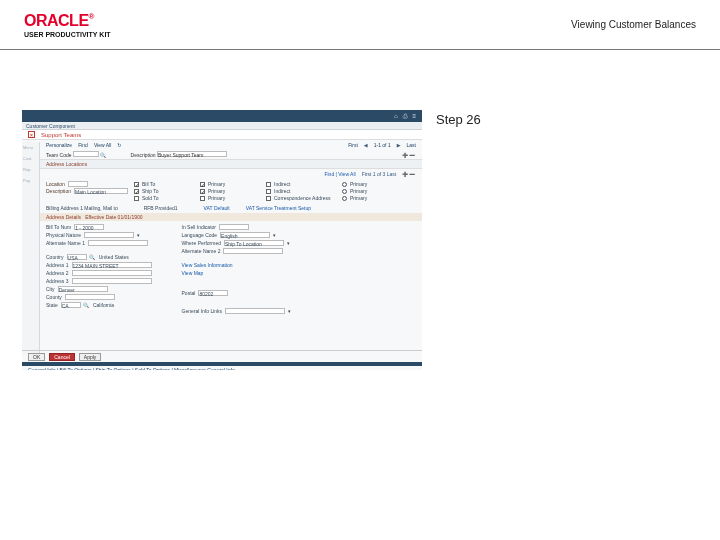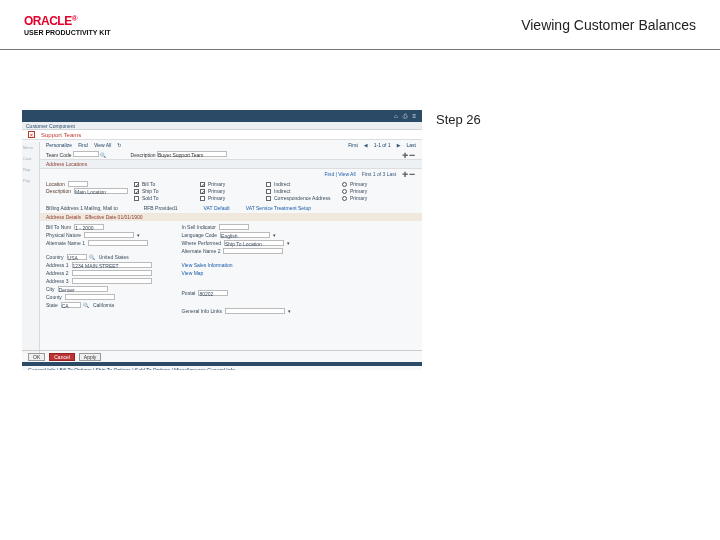--- a/index.html
+++ b/index.html
@@ -24,26 +24,26 @@
     flex-direction: column;
     align-items: flex-start;
     gap: 1px;
     font-size: 7px;
     font-weight: bold;
     color: #111;
   }
   .logo-oracle {
     color: #e4002b;
     font-weight: bold;
-    font-size: 12px;
+    font-size: 16px;
     letter-spacing: -0.5px;
   }
   .logo-tm { font-size: 8px; vertical-align: top; color:#e4002b;}
   .header-title {
-    font-size: 14px;
+    font-size: 10px;
     color: #222;
   }
   .content {
     display: flex;
     padding: 60px 22px 0 22px;
     gap: 14px;
   }
   .screenshot {
     width: 400px;
     height: 260px;

